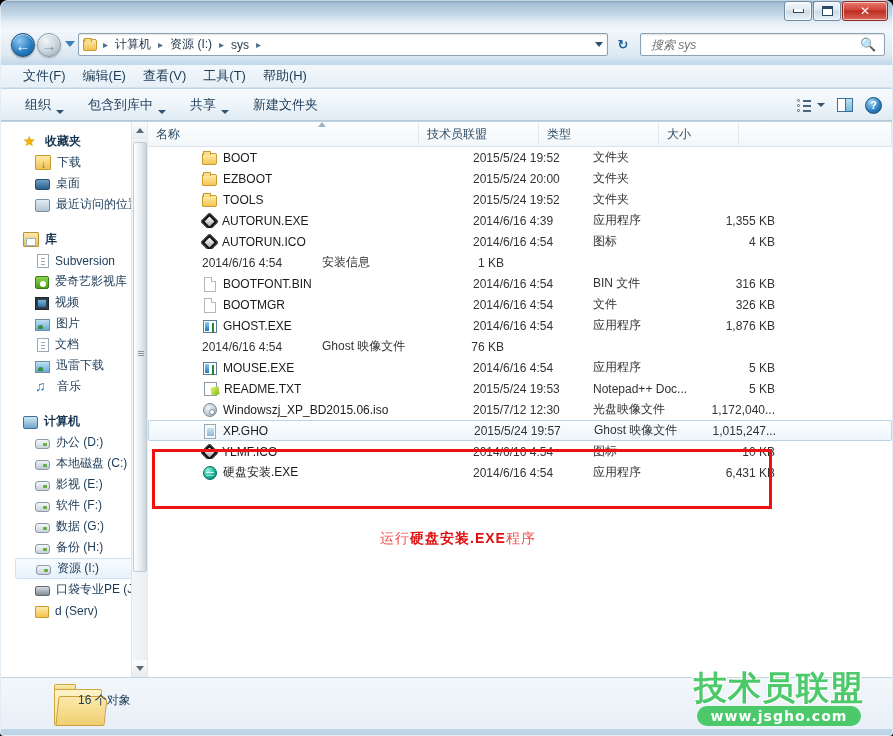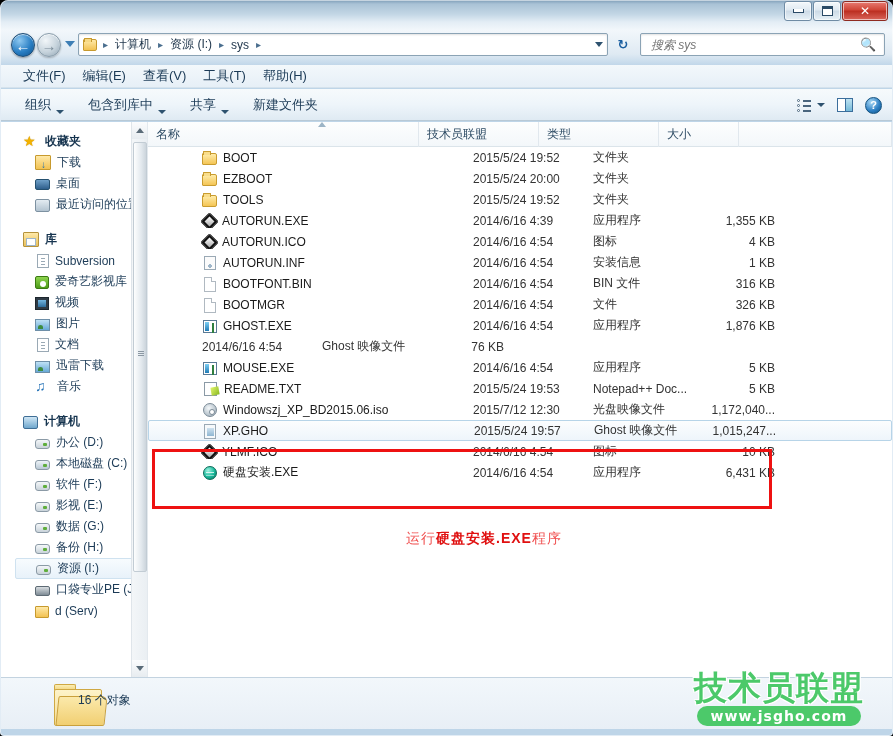--- a/index.html
+++ b/index.html
@@ -540,25 +540,25 @@
         <div class="nav-child">
           <span class="nav-ico ico-drive"></span>
           <span>办公 (D:)</span>
         </div>
         <div class="nav-child">
           <span class="nav-ico ico-drive sys"></span>
           <span>本地磁盘 (C:)</span>
         </div>
         <div class="nav-child">
           <span class="nav-ico ico-drive"></span>
+          <span>影视 (E:)</span>
+        </div>
+        <div class="nav-child">
+          <span class="nav-ico ico-drive"></span>
           <span>软件 (F:)</span>
-        </div>
-        <div class="nav-child">
-          <span class="nav-ico ico-drive"></span>
-          <span>影视 (E:)</span>
         </div>
         <div class="nav-child">
           <span class="nav-ico ico-drive"></span>
           <span>数据 (G:)</span>
         </div>
         <div class="nav-child">
           <span class="nav-ico ico-drive"></span>
           <span>备份 (H:)</span>
         </div>
         <div class="nav-child selected">
@@ -636,24 +636,20 @@
           <div class="row">
             <div class="cell-name">
               <span class="fi fi-diamond"></span>
               <span>AUTORUN.ICO</span>
             </div>
             <div class="cell-date">2014/6/16 4:54</div>
             <div class="cell-type">图标</div>
             <div class="cell-size">4 KB</div>
           </div>
           <div class="row">
-            <div class="cell-name">
-              <span class="fi fi-inf"></span>
-              <span>AUTORUN.INF</span>
-            </div>
             <div class="cell-date">2014/6/16 4:54</div>
             <div class="cell-type">安装信息</div>
             <div class="cell-size">1 KB</div>
           </div>
           <div class="row">
             <div class="cell-name">
               <span class="fi fi-blank"></span>
               <span>BOOTFONT.BIN</span>
             </div>
             <div class="cell-date">2014/6/16 4:54</div>
@@ -733,21 +729,21 @@
               <span class="fi fi-globe"></span>
               <span>硬盘安装.EXE</span>
             </div>
             <div class="cell-date">2014/6/16 4:54</div>
             <div class="cell-type">应用程序</div>
             <div class="cell-size">6,431 KB</div>
           </div>
         </div>
 
       <div id="redbox" style="border-color: rgb(238, 17, 17);"></div>
-      <div id="redtext" style="color: rgb(240, 80, 80); margin-left: 26px;">
+      <div id="redtext" style="color: rgb(240, 80, 80);">
         <span>运行</span><b>硬盘安装.EXE</b><span>程序</span>
       </div>
     </div>
   </div>
 
   <div id="statusbar">
     <div id="status-folder">
       <span class="tab"></span>
       <span class="body"></span>
       <span class="flap"></span>

